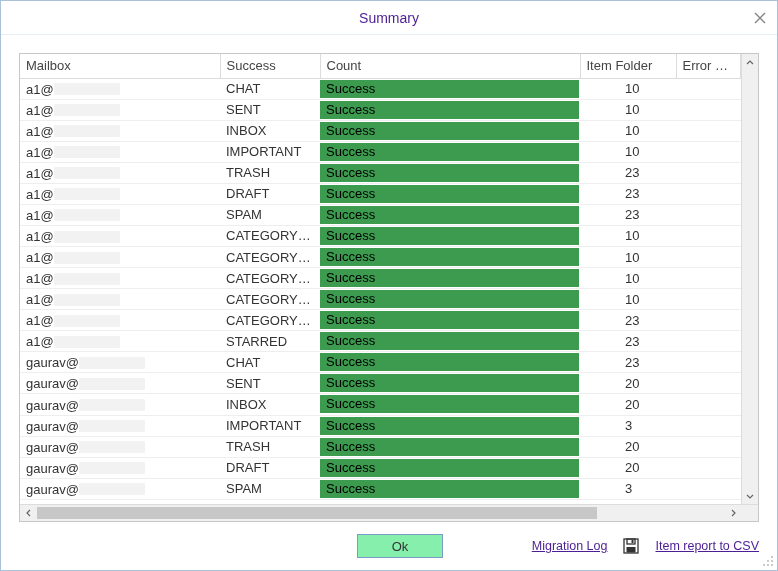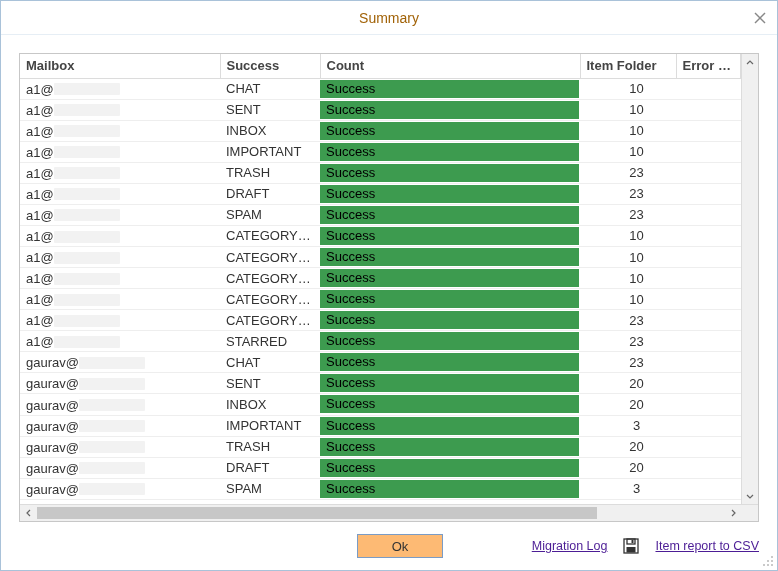--- a/index.html
+++ b/index.html
@@ -20,21 +20,21 @@
   }
   .titlebar {
     height: 34px;
     display: flex;
     align-items: center;
     justify-content: center;
     position: relative;
     border-bottom: 1px solid #e6eef5;
   }
   .titlebar .title {
-    color: #a16207;
+    color: #4c1d95;
     font-size: 14px;
   }
   .close-btn {
     position: absolute;
     right: 6px;
     top: 6px;
     width: 22px;
     height: 22px;
     display: flex;
     align-items: center;
@@ -67,21 +67,21 @@
     flex: 1;
     overflow: hidden;
   }
   table {
     border-collapse: collapse;
     width: 100%;
     table-layout: fixed;
   }
   thead th {
     text-align: left;
-    font-weight: bold;
+    font-weight: normal;
     color: #444;
     background: #fff;
     border-right: 1px solid #dcdcdc;
     border-bottom: 1px solid #dcdcdc;
     padding: 4px 6px;
     height: 24px;
     white-space: nowrap;
     overflow: hidden;
     text-overflow: ellipsis;
   }
@@ -104,21 +104,21 @@
   }
   .status-pill {
     background: #3d9b4f;
     color: #000000;
     height: 18px;
     line-height: 18px;
     padding: 0 6px;
     margin: 1px 1px 1px 0;
     display: block;
   }
-  .count-cell { text-align: center; padding-right: 28px; padding-left: 45px; }
+  .count-cell { text-align: left; padding-right: 28px; padding-left: 45px; }
   .mailbox-blur {
     display: inline-block;
     vertical-align: middle;
   }
   .blur-box {
     display: inline-block;
     width: 66px;
     height: 12px;
     background: #f2f2f2;
     vertical-align: middle;
@@ -164,21 +164,21 @@
     display:flex;
     align-items:center;
     padding: 0 18px;
     gap: 16px;
   }
   .footer .spacer-left { flex: 0 0 322px; }
   .ok-btn {
     width: 86px;
     height: 24px;
     border: 1px solid #7a9cc6;
-    background: #fdba74;
+    background: #86efac;
     color: #333;
     cursor: pointer;
     font-size: 13px;
   }
   .link {
     color: #4c1d95;
     text-decoration: underline;
     cursor: pointer;
     font-size: 12.5px;
   }

